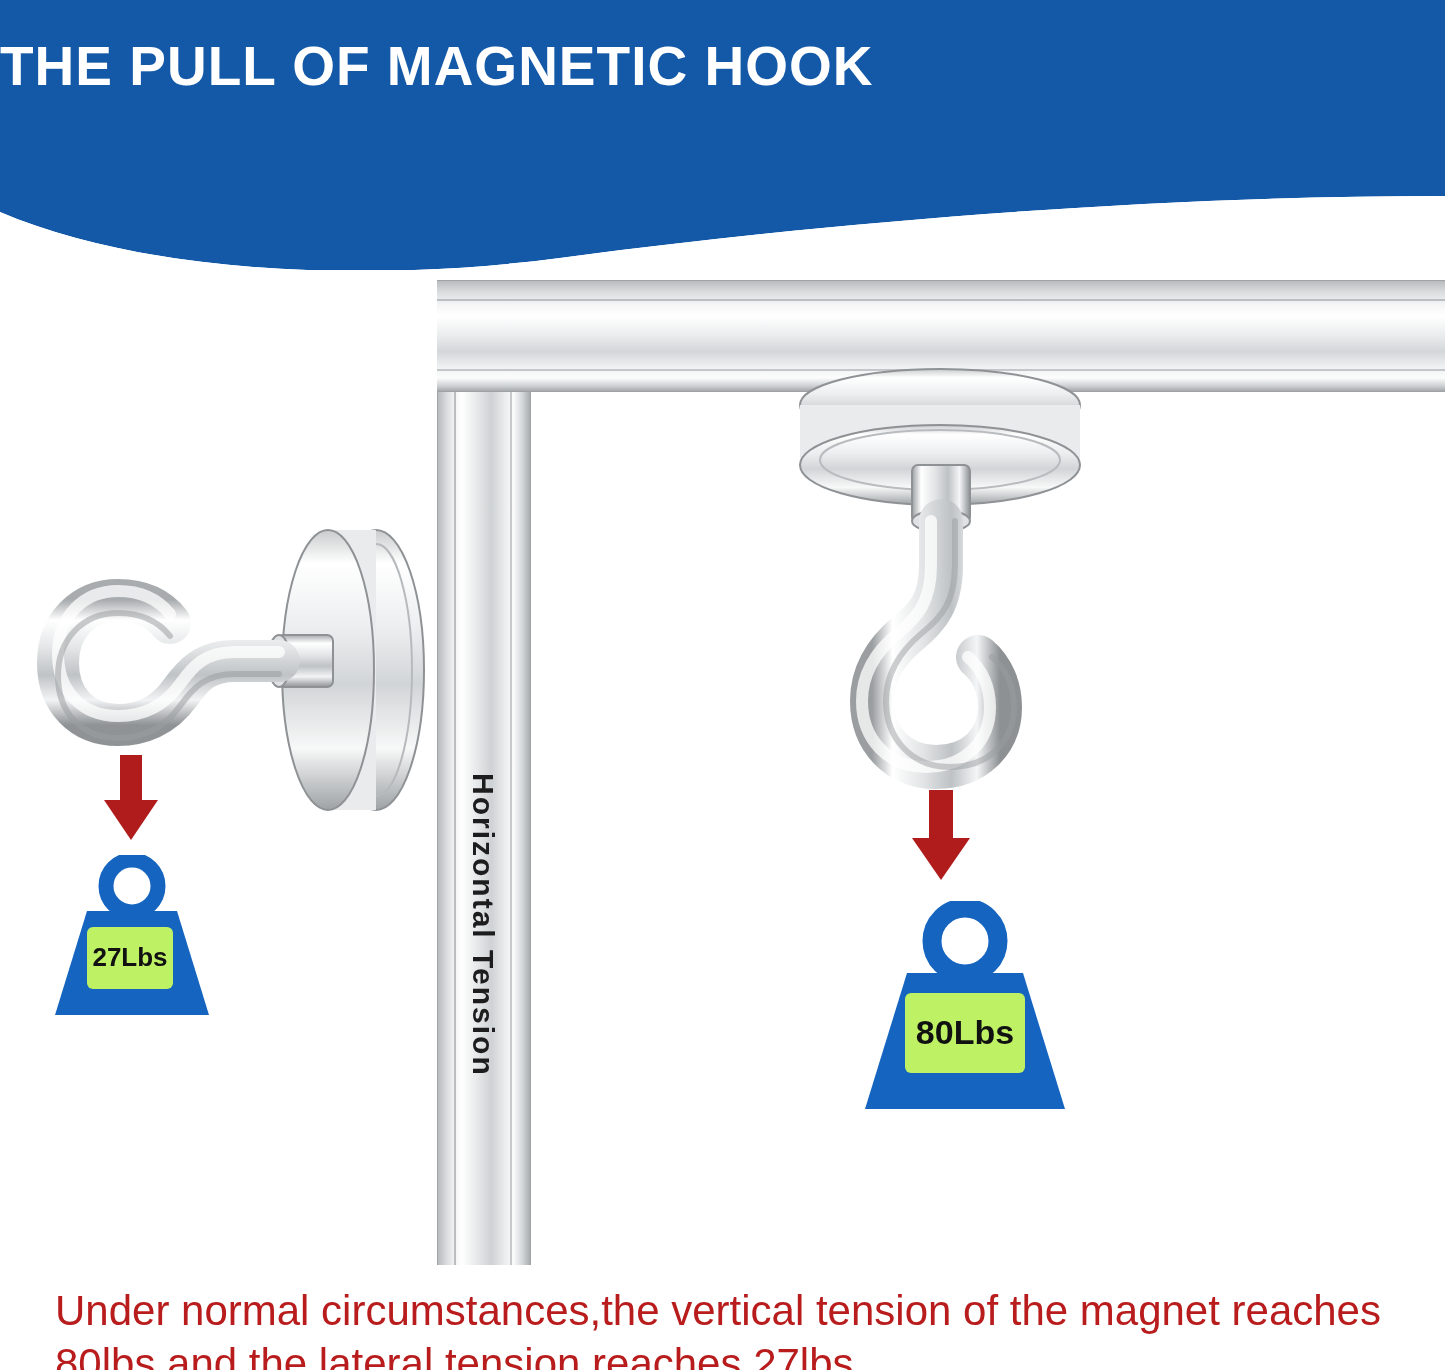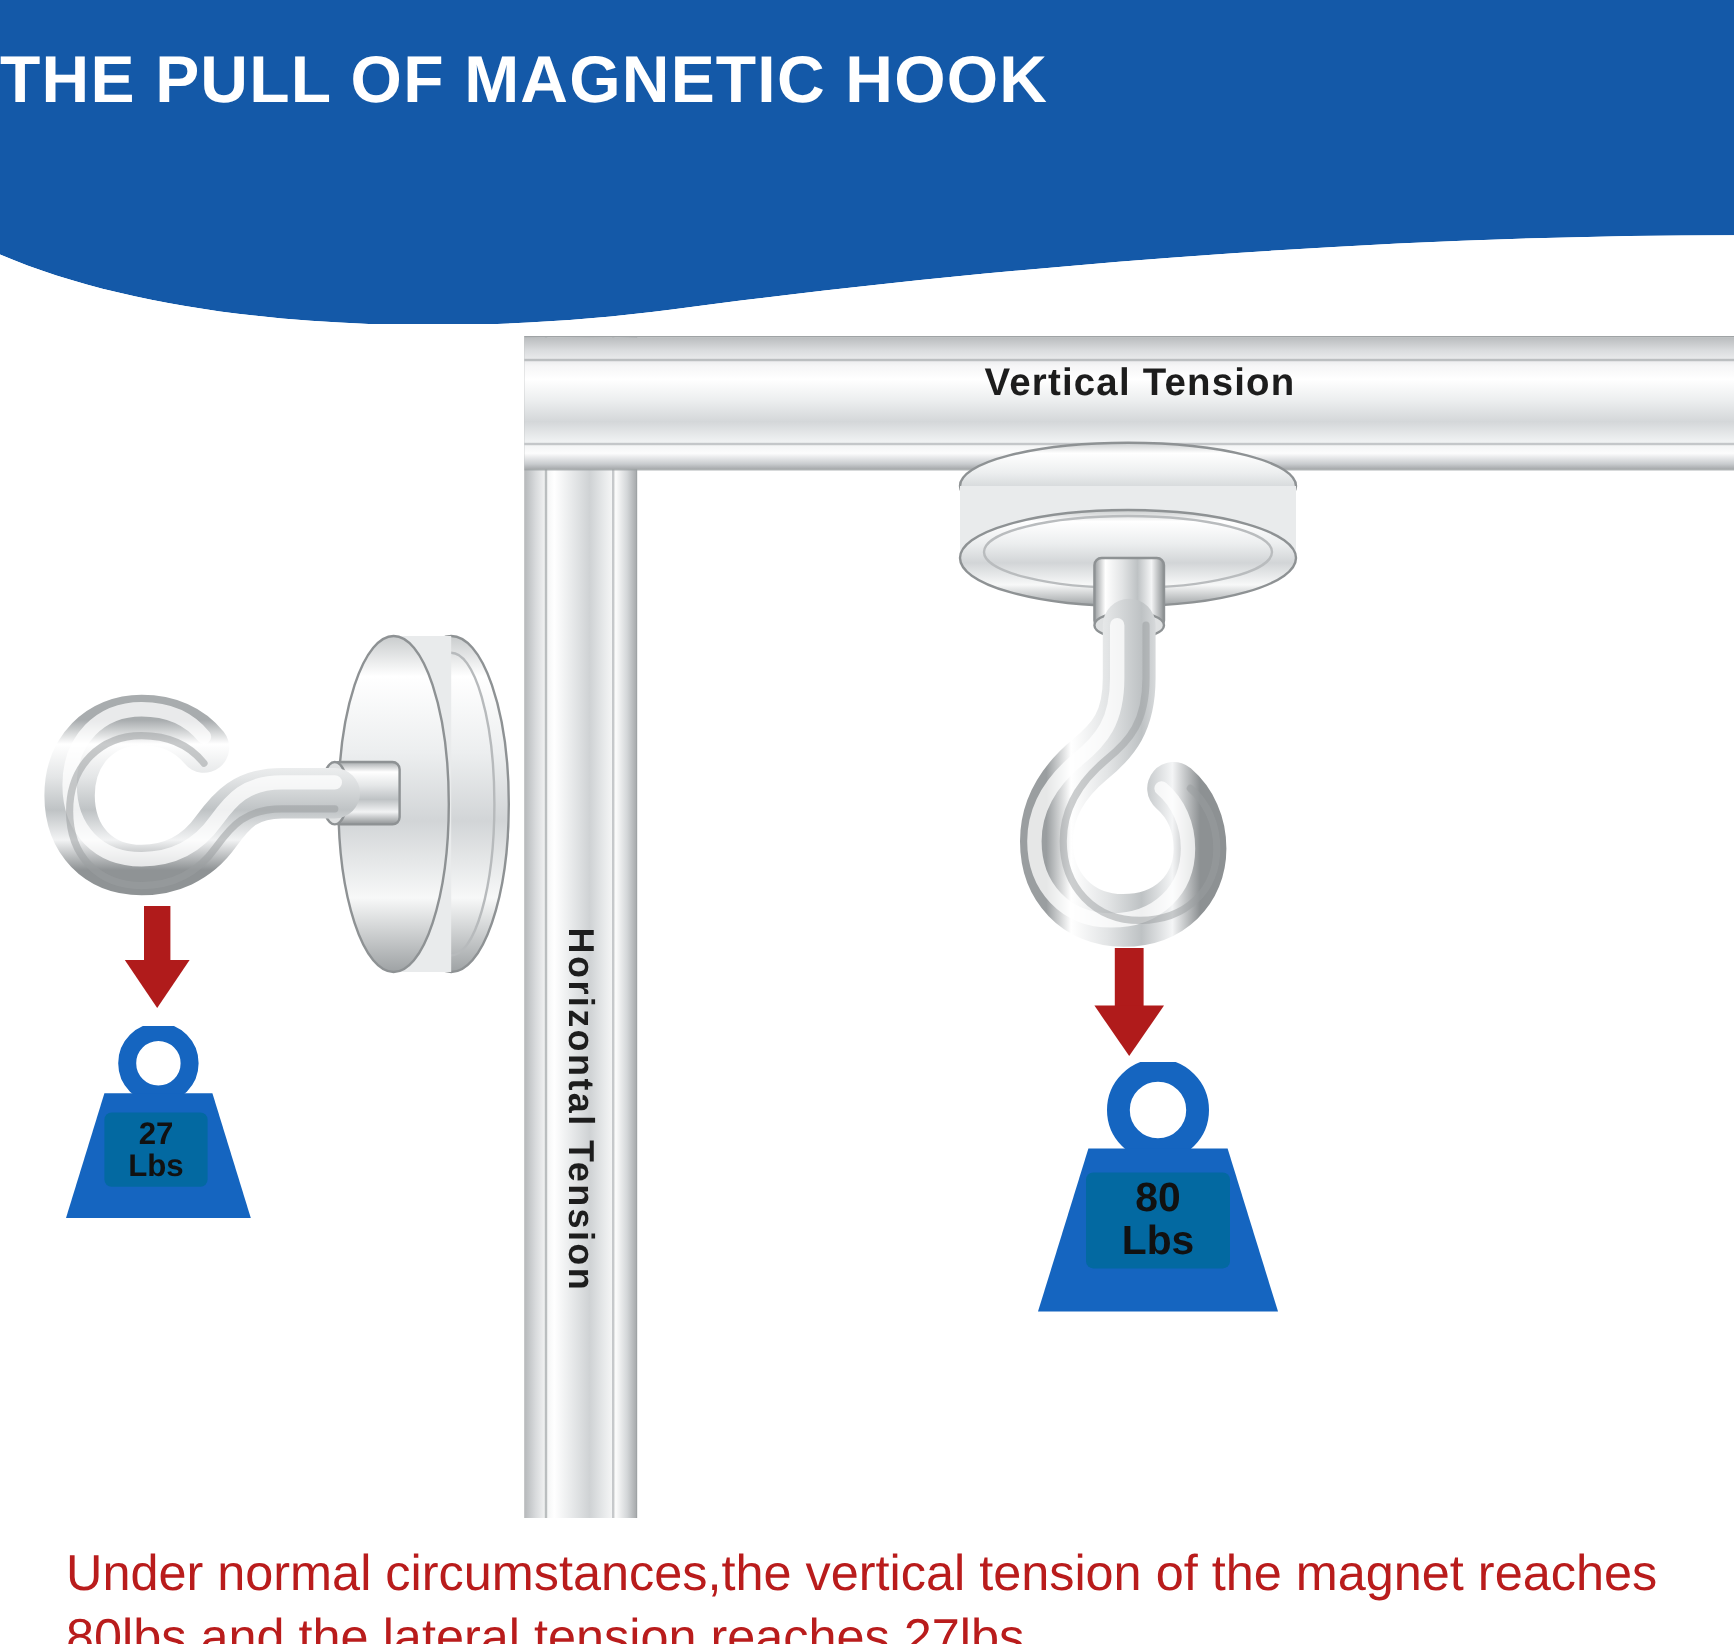--- a/index.html
+++ b/index.html
@@ -162,36 +162,36 @@
   }
 
   
   .weight {
     position: absolute;
     z-index: 7;
   }
   .weight-text {
     position: absolute;
     display: flex;
-    flex-direction: column;
+    flex-direction: row;
     align-items: center;
     justify-content: center;
-    background: #0369a1;
+    background: #bef264;
     border-radius: 6px;
     color: #111111;
     font-weight: bold;
     line-height: 1.05;
     font-family: "Liberation Sans", sans-serif;
   }
 
   .weight-small { left: 47px; top: 600px; width: 170px; height: 165px; }
   .weight-small .weight-text {
     left: 40px; top: 72px; width: 86px; height: 62px; font-size: 26px;
   }
-  .weight-large { left: 855px; top: 630px; width: 220px; height: 215px; }
+  .weight-large { left: 855px; top: 646px; width: 220px; height: 215px; }
   .weight-large .weight-text {
     left: 50px; top: 92px; width: 120px; height: 80px; font-size: 34px;
   }
 
   
   .caption {
     position: absolute;
     left: 55px;
     top: 1285px;
     width: 1340px;
@@ -215,21 +215,20 @@
 </div>
 
 <div class="stage">
 
   <div class="post"></div>
   <div class="beam"></div>
 
   <div class="post-label">
     <span>Horizontal Tension</span>
   </div>
-  <div class="beam-label">Vertical Tension</div>
 
   <svg class="svg-layer" viewBox="0 0 1445 1010">
     <defs>
       <linearGradient id="steelH" x1="0" y1="0" x2="0" y2="1">
         <stop offset="0%" stop-color="#a8acae"></stop>
         <stop offset="16%" stop-color="#ffffff"></stop>
         <stop offset="38%" stop-color="#e4e6e7"></stop>
         <stop offset="60%" stop-color="#bfc3c5"></stop>
         <stop offset="80%" stop-color="#f2f3f4"></stop>
         <stop offset="100%" stop-color="#8f9395"></stop>

